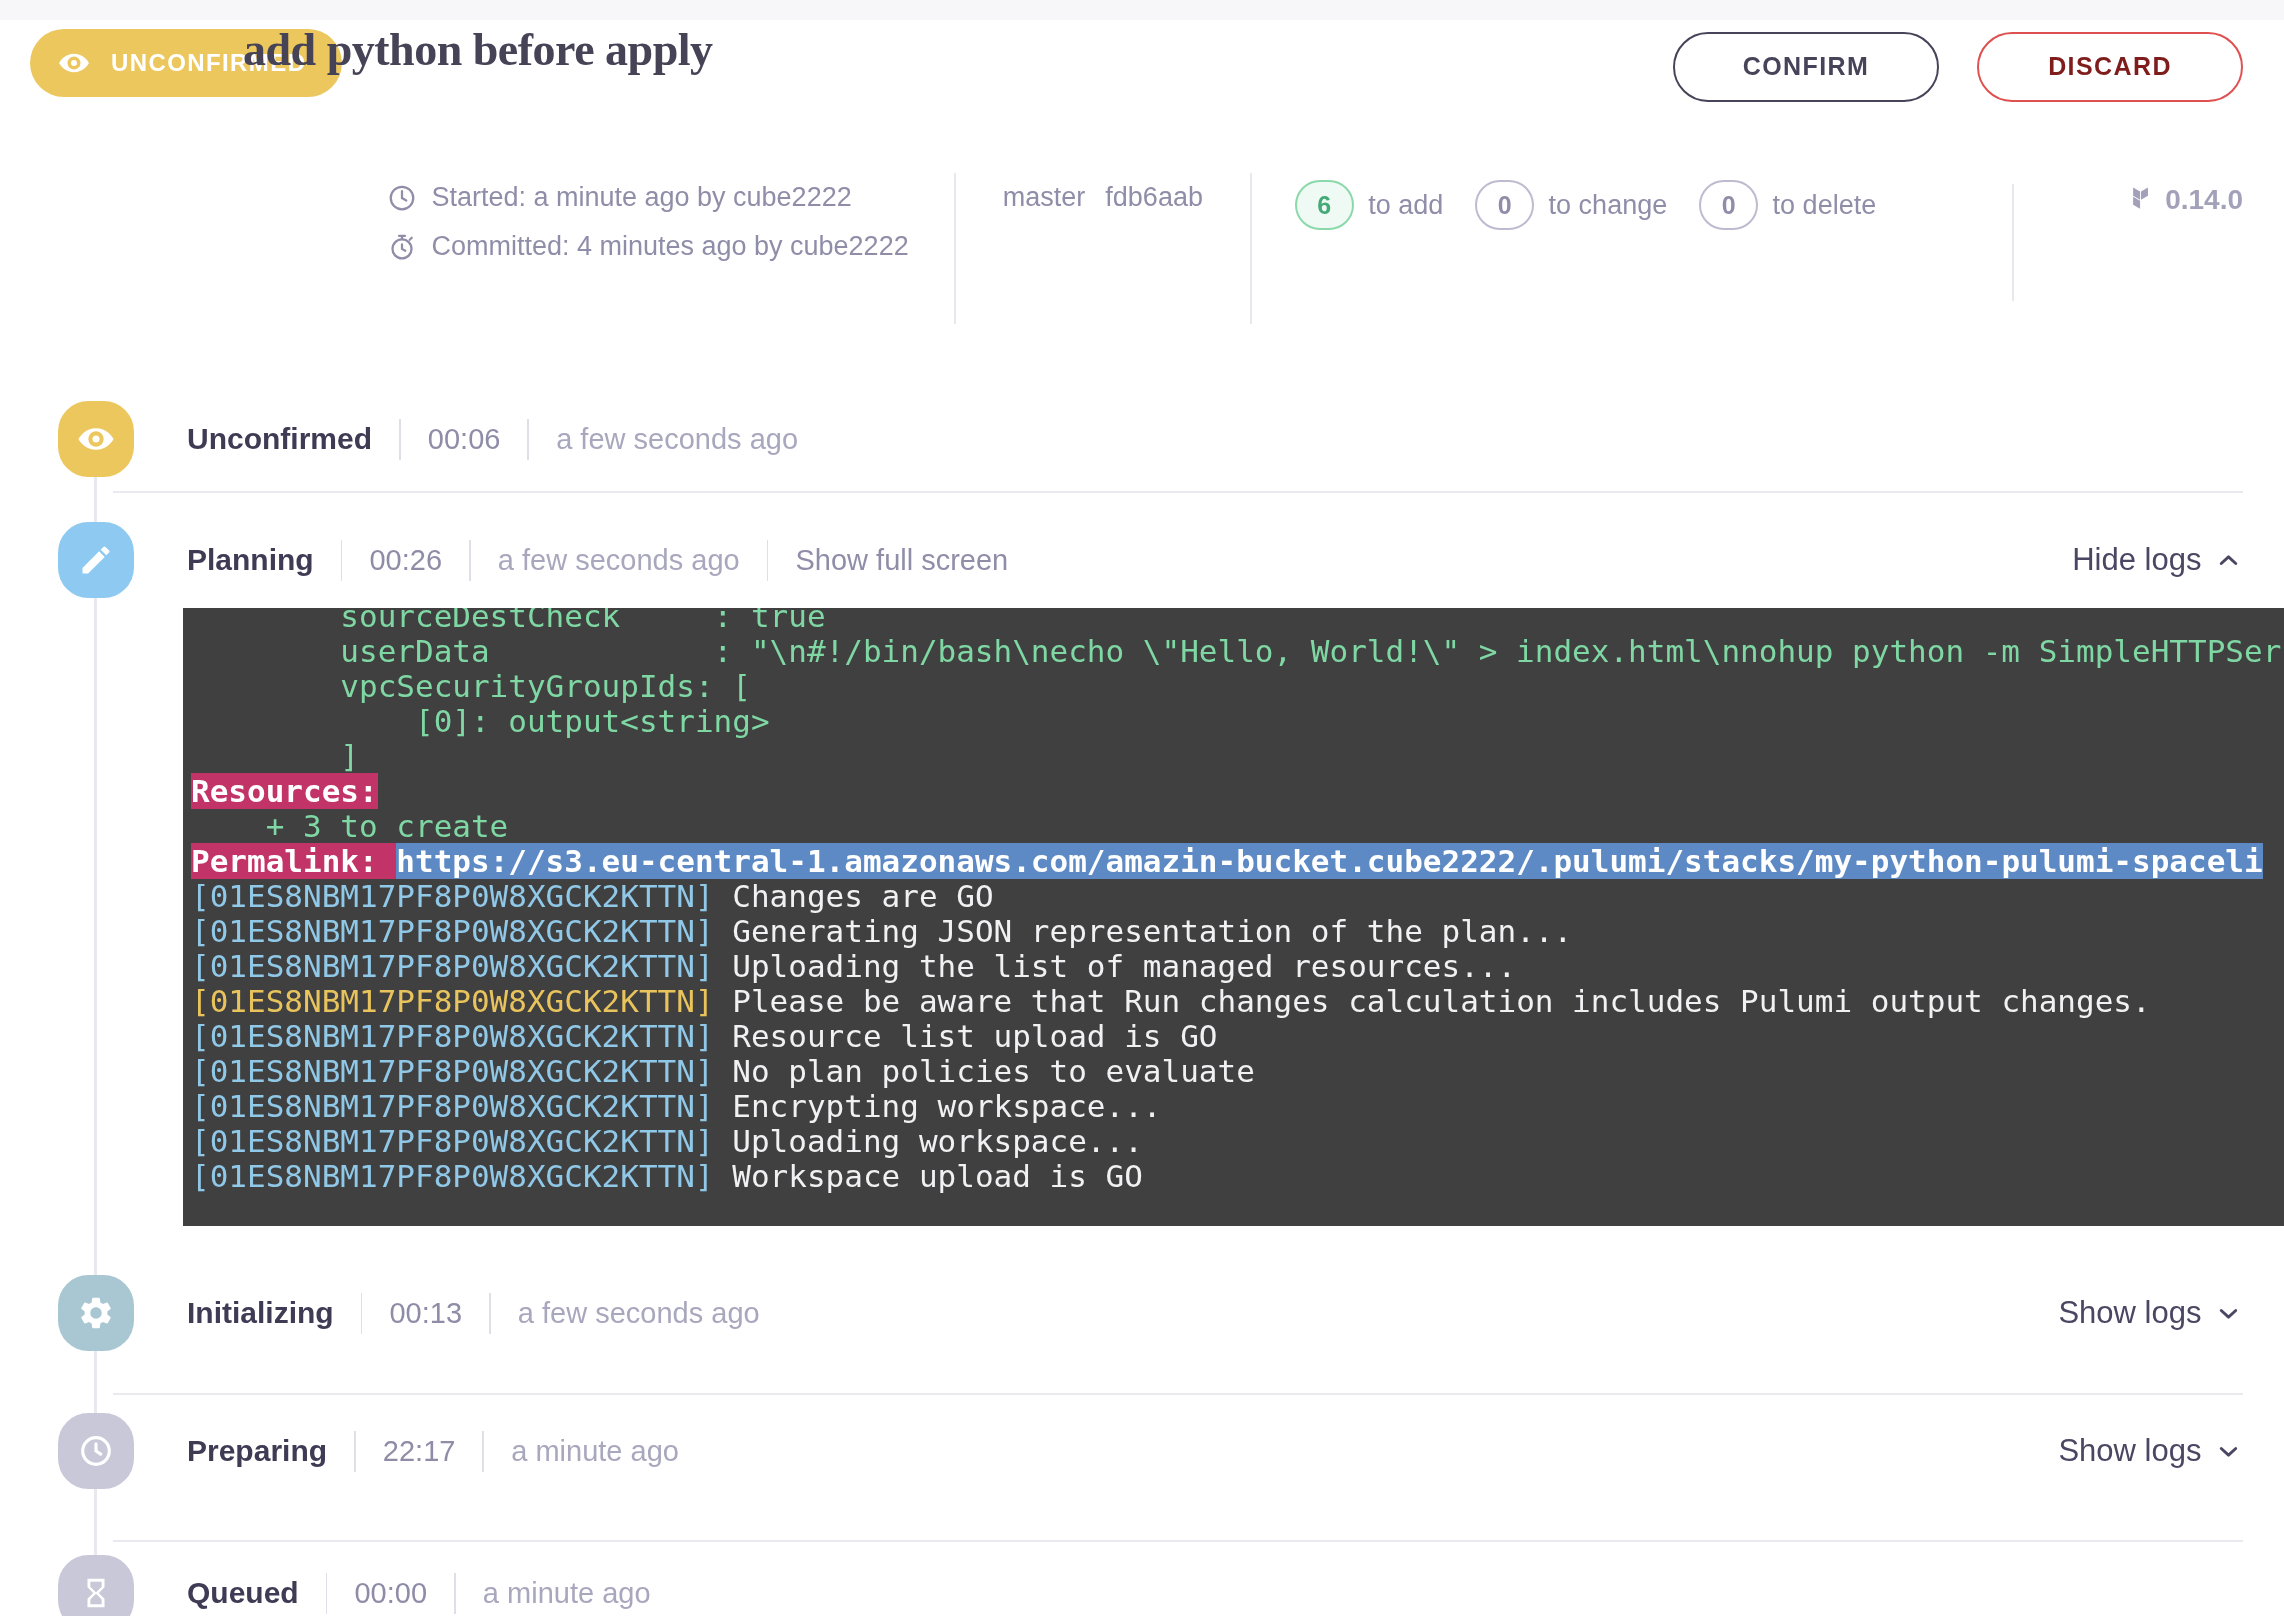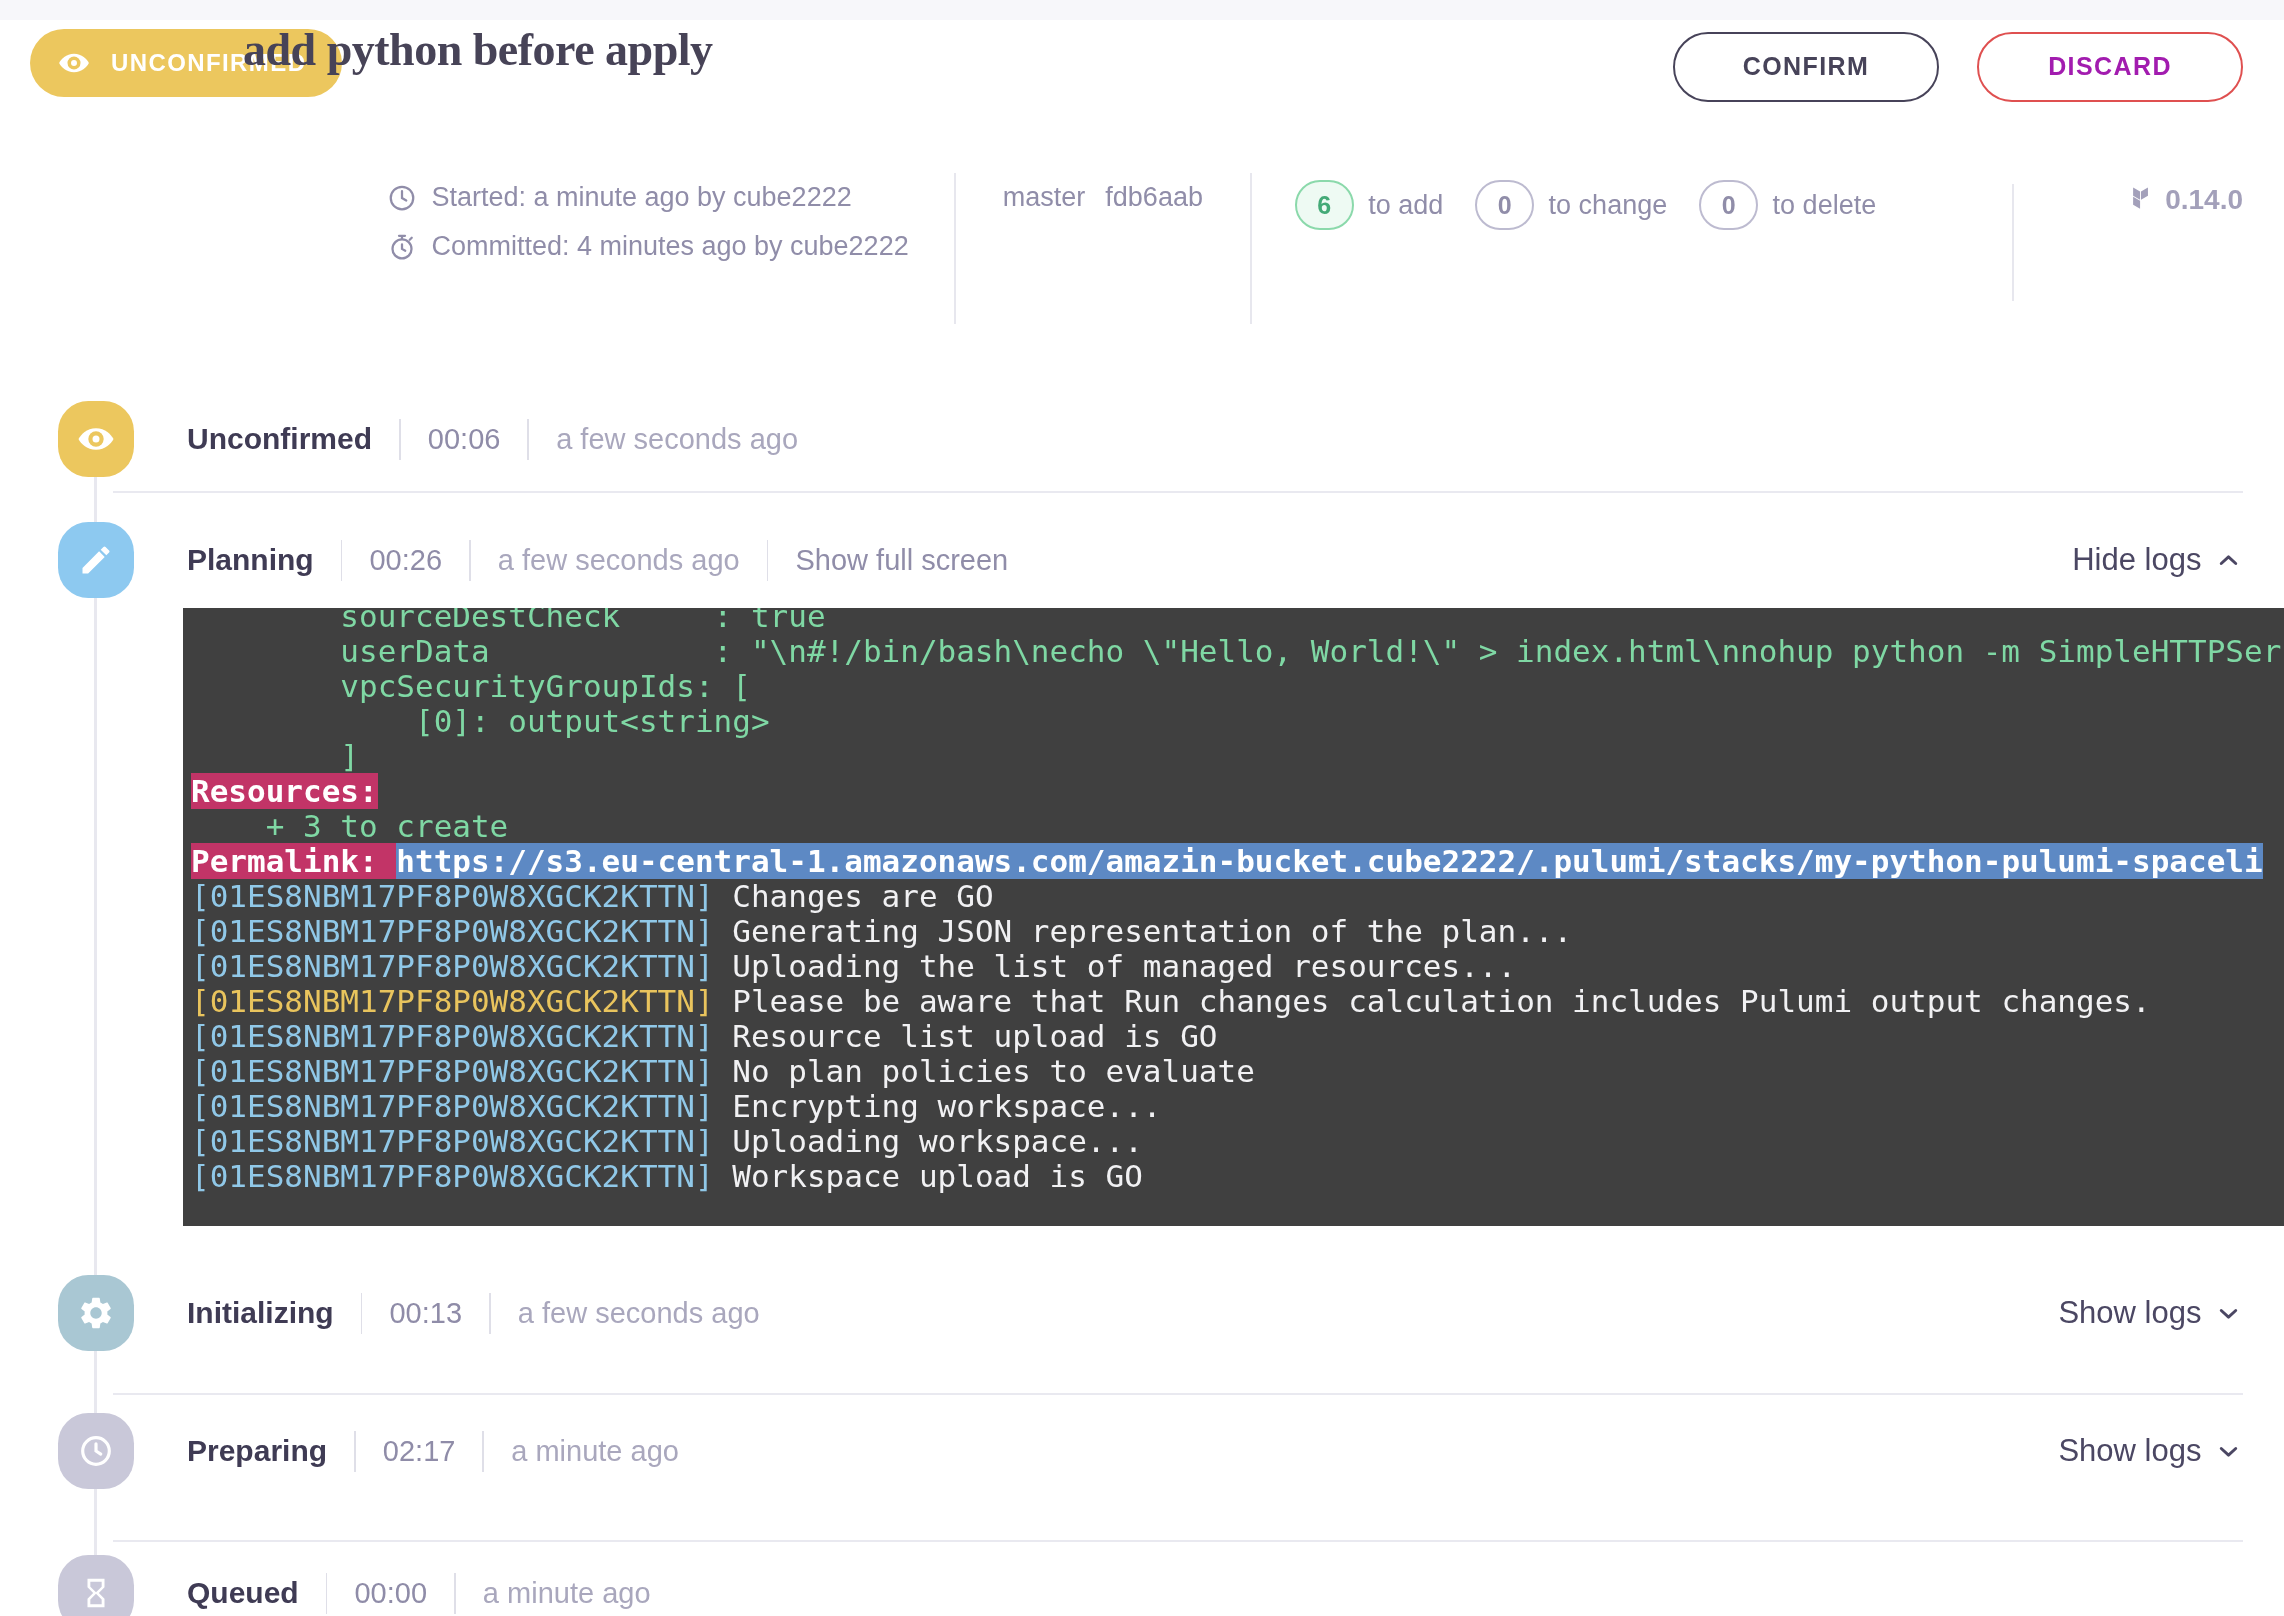--- a/index.html
+++ b/index.html
@@ -20,21 +20,21 @@
     position:absolute; left:243px; top:23.4px; font-size:46px; font-weight:800;
     color:#474357; letter-spacing:-0.5px;font-family:Liberation Serif, serif;
   }
   .actions { position:absolute; top:31.5px; right:41px; display:flex; gap:38px; }
   .btn {
     height:70px; min-width:266px; border-radius:35px; background:#ffffff;
     display:flex; align-items:center; justify-content:center;
     font-size:25px; font-weight:bold; letter-spacing:1.4px; cursor:pointer;
   }
   .btn-confirm { border:2.3px solid #474359; color:#474359; }
-  .btn-discard { border:2.3px solid #df5050; color:#a21caf;text-align:right; }
+  .btn-discard { border:2.3px solid #df5050; color:#7f1d1d;text-align:right; }
 
   
   .meta { position:absolute; left:387px; top:173px; right:41px; height:151px; display:flex; align-items:stretch; }
   .meta-times { display:flex; flex-direction:column; gap:18px; padding-top:9px; width:567px; }
   .meta-row { display:flex; align-items:center; gap:14.4px; color:#908da9; font-size:27px; }
   .meta-row svg { flex:0 0 auto; }
   .vdiv { width:1.8px; background:#e7e7ee; align-self:stretch; }
   .meta-branch { display:flex; flex-direction:row; gap:20px; padding:9px 47px 0 47px; min-width:167px;
     color:#908da9; font-size:27px; }
   .meta-changes { display:flex; align-items:flex-start; gap:32px; padding:7.2px 0 0 43px; }
@@ -236,21 +236,21 @@
   <div class="stage-row st-preparing" style="top:1413px;">
     <div class="stage-circle">
       <svg width="38" height="38" viewBox="0 0 24 24">
         <circle cx="12" cy="12" r="8.4" fill="none" stroke="#ffffff" stroke-width="2"></circle>
         <path d="M12 7.4V12l3 2" fill="none" stroke="#ffffff" stroke-width="2" stroke-linecap="round"></path>
       </svg>
     </div>
     <div class="stage-main">
       <span class="stage-name">Preparing</span>
       <span class="stage-vdiv"></span>
-      <span class="stage-duration">02:17</span>
+      <span class="stage-duration">22:17</span>
       <span class="stage-vdiv"></span>
       <span class="stage-ago">a minute ago</span>
     </div>
     <div class="logs-toggle">
       <span>Show logs</span>
       <svg width="29" height="29" viewBox="0 0 24 24">
         <path d="M6 9.5 12 15l6-5.5" fill="none" stroke="#4b4763" stroke-width="2.4" stroke-linecap="round" stroke-linejoin="round"></path>
       </svg>
     </div>
   </div>

